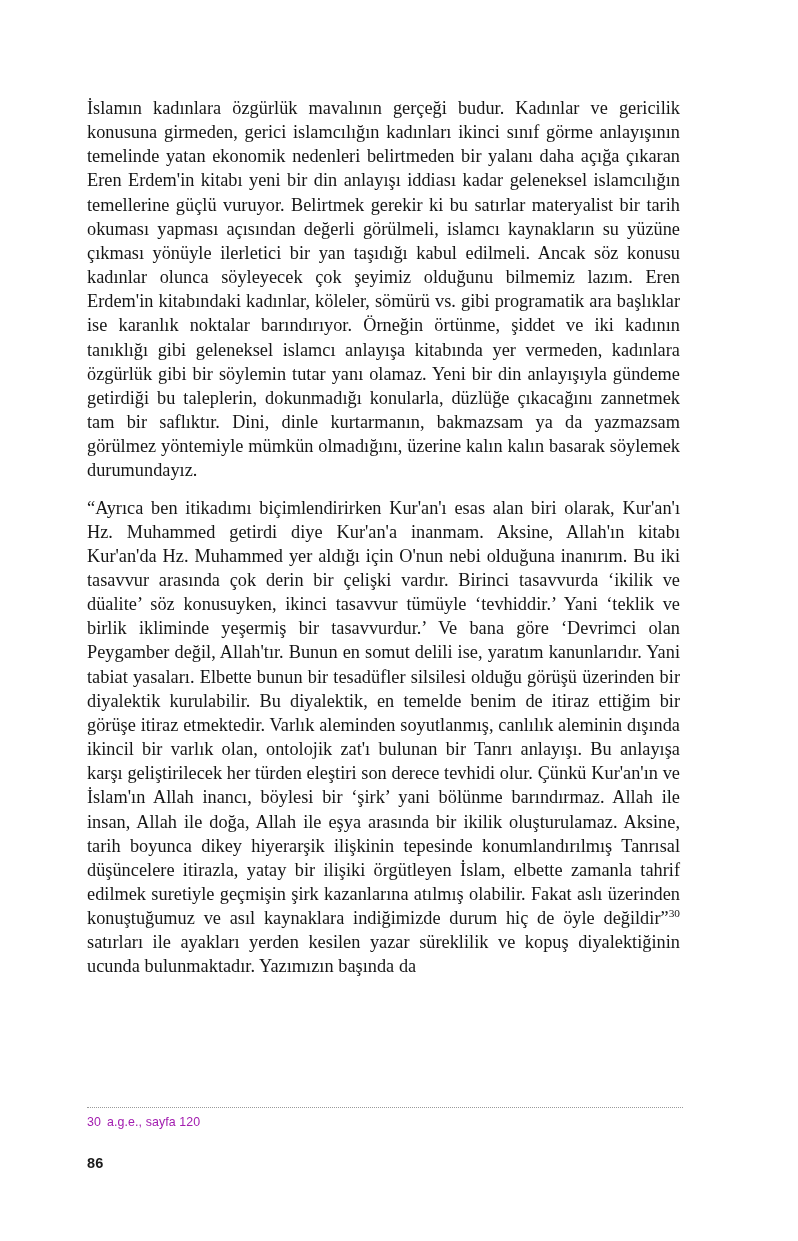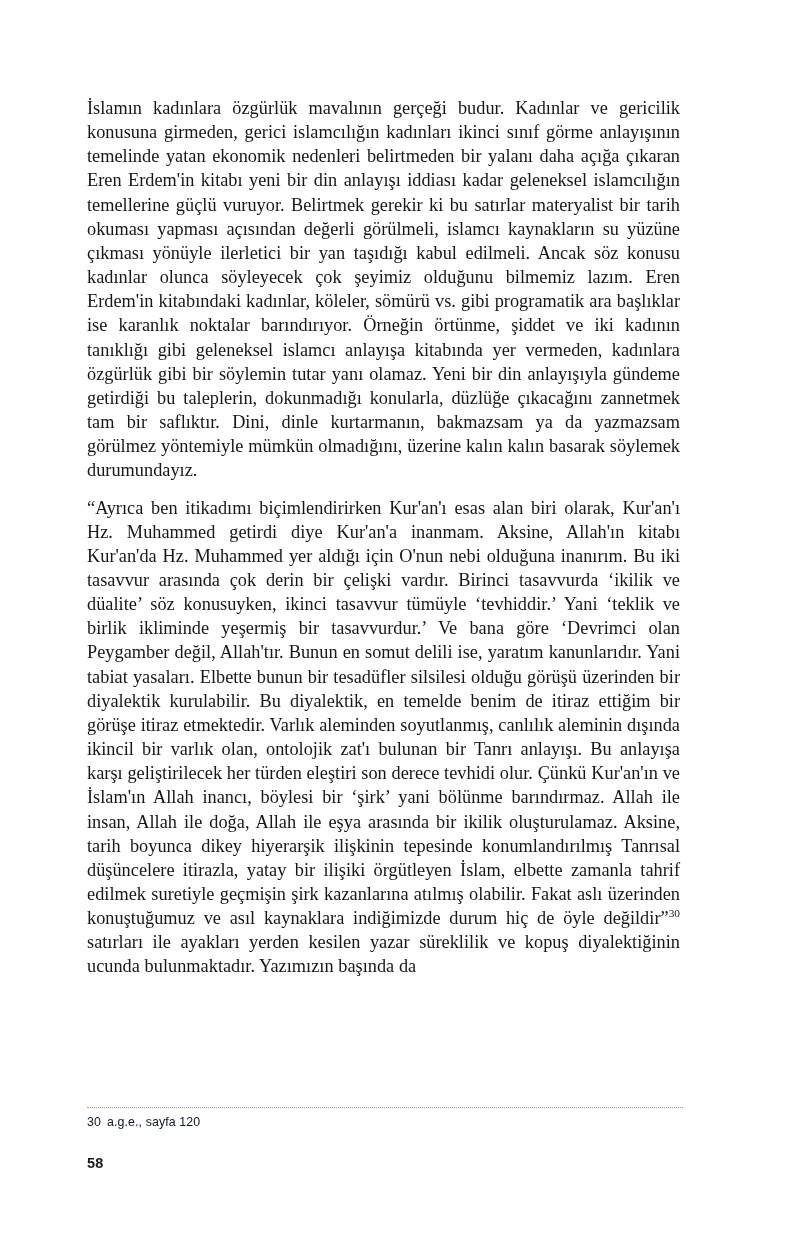--- a/index.html
+++ b/index.html
@@ -65,21 +65,21 @@
   }
 
   .footnote {
     position: absolute;
     left: 87px;
     top: 1114px;
     width: 596px;
     font-family: "Liberation Sans", sans-serif;
     font-size: 12.4px;
     line-height: 16px;
-    color: #0f172a;
+    color: #a21caf;
     letter-spacing: 0.1px;
   }
   .footnote .fn-num {
     margin-right: 6px;
   }
 
   .page-number {
     position: absolute;
     left: 87px;
     top: 1155px;
@@ -99,15 +99,15 @@
     <p class="para">İslamın kadınlara özgürlük mavalının gerçeği budur. Kadınlar ve gericilik konusuna girmeden, gerici islamcılığın kadınları ikinci sınıf görme anlayışının temelinde yatan ekonomik nedenleri belirtmeden bir yalanı daha açığa çıkaran Eren Erdem'in kitabı yeni bir din anlayışı iddiası kadar geleneksel islamcılığın temellerine güçlü vuruyor. Belirtmek gerekir ki bu satırlar materyalist bir tarih okuması yapması açısından değerli görülmeli, islamcı kaynakların su yüzüne çıkması yönüyle ilerletici bir yan taşıdığı kabul edilmeli. Ancak söz konusu kadınlar olunca söyleyecek çok şeyimiz olduğunu bilmemiz lazım. Eren Erdem'in kitabındaki kadınlar, köleler, sömürü vs. gibi programatik ara başlıklar ise karanlık noktalar barındırıyor. Örneğin örtünme, şiddet ve iki kadının tanıklığı gibi geleneksel islamcı anlayışa kitabında yer vermeden, kadınlara özgürlük gibi bir söylemin tutar yanı olamaz. Yeni bir din anlayışıyla gündeme getirdiği bu taleplerin, dokunmadığı konularla, düzlüğe çıkacağını zannetmek tam bir saflıktır. Dini, dinle kurtarmanın, bakmazsam ya da yazmazsam görülmez yöntemiyle mümkün olmadığını, üzerine kalın kalın basarak söylemek durumundayız.</p>
 
 
     <p class="para"><span>“Ayrıca ben itikadımı biçimlendirirken Kur'an'ı esas alan biri olarak, Kur'an'ı Hz. Muhammed getirdi diye Kur'an'a inanmam. Aksine, Allah'ın kitabı Kur'an'da Hz. Muhammed yer aldığı için O'nun nebi olduğuna inanırım. Bu iki tasavvur arasında çok derin bir çelişki vardır. Birinci tasavvurda ‘ikilik ve düalite’ söz konusuyken, ikinci tasavvur tümüyle ‘tevhiddir.’ Yani ‘teklik ve birlik ikliminde yeşermiş bir tasavvurdur.’ Ve bana göre ‘Devrimci olan Peygamber değil, Allah'tır. Bunun en somut delili ise, yaratım kanunlarıdır. Yani tabiat yasaları. Elbette bunun bir tesadüfler silsilesi olduğu görüşü üzerinden bir diyalektik kurulabilir. Bu diyalektik, en temelde benim de itiraz ettiğim bir görüşe itiraz etmektedir. Varlık aleminden soyutlanmış, canlılık aleminin dışında ikincil bir varlık olan, ontolojik zat'ı bulunan bir Tanrı anlayışı. Bu anlayışa karşı geliştirilecek her türden eleştiri son derece tevhidi olur. Çünkü Kur'an'ın ve İslam'ın Allah inancı, böylesi bir ‘şirk’ yani bölünme barındırmaz. Allah ile insan, Allah ile doğa, Allah ile eşya arasında bir ikilik oluşturulamaz. Aksine, tarih boyunca dikey hiyerarşik ilişkinin tepesinde konumlandırılmış Tanrısal düşüncelere itirazla, yatay bir ilişiki örgütleyen İslam, elbette zamanla tahrif edilmek suretiyle geçmişin şirk kazanlarına atılmış olabilir. Fakat aslı üzerinden konuştuğumuz ve asıl kaynaklara indiğimizde durum hiç de öyle değildir”</span><sup>30</sup><span> satırları ile ayakları yerden kesilen yazar süreklilik ve kopuş diyalektiğinin ucunda bulunmaktadır. Yazımızın başında da</span></p>
   </div>
 
   <div class="footnote-rule"></div>
 
   <div class="footnote"><span class="fn-num">30</span><span>a.g.e., sayfa 120</span></div>
 
-  <div class="page-number">58</div>
+  <div class="page-number">86</div>
 
 </div>
 
 </body></html>

